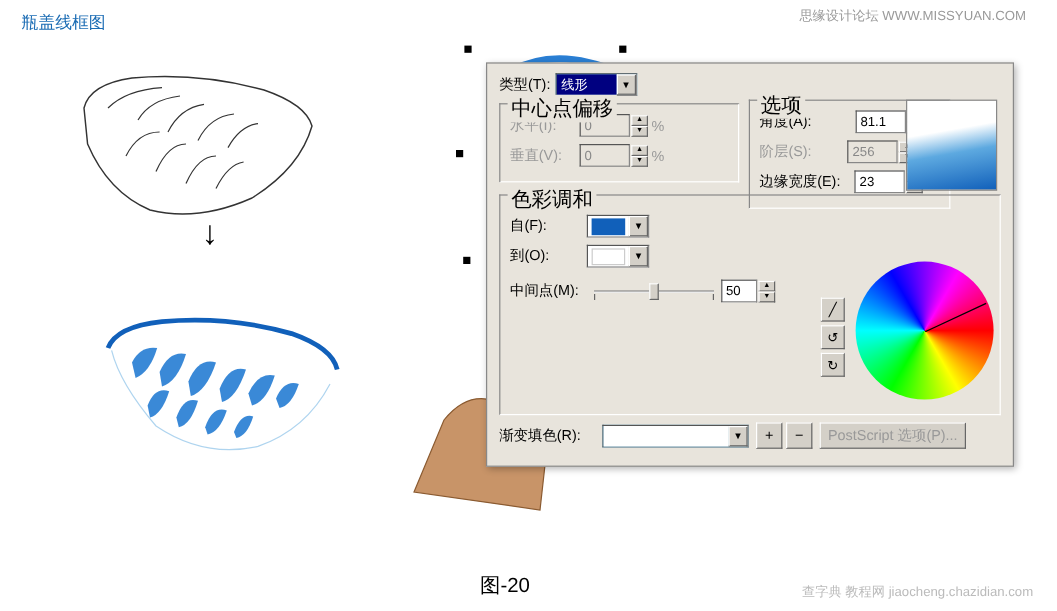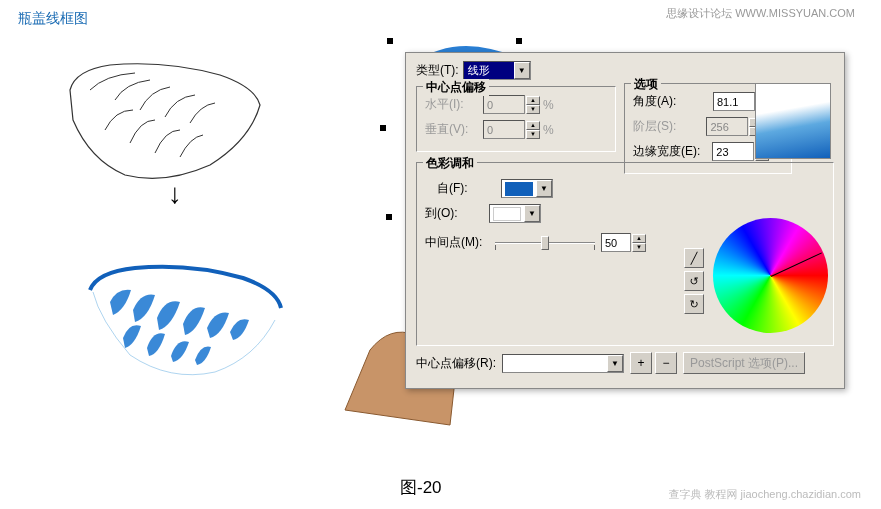--- a/index.html
+++ b/index.html
@@ -28,21 +28,21 @@
 .dlg-body { padding: 8px 10px; }
 .row { display: flex; align-items: center; margin-bottom: 6px; }
 .label { margin-right: 4px; }
 
 .dropdown { display: inline-flex; align-items: center; background: #7dd3fc; border: 1px solid #888; border-top-color: #555; border-left-color: #555; height: 19px; }
 .dropdown-val { padding: 0 4px; min-width: 50px; background: #000080; color: #fff; font-size: 11px; height: 100%; display: flex; align-items: center; }
 .dd-plain .dropdown-val { background: #fff; color: #000; }
 .dd-btn { width: 16px; height: 17px; background: #d4d0c8; border: 1px solid #fff; border-right-color: #666; border-bottom-color: #666; font-size: 8px; display: flex; align-items: center; justify-content: center; cursor: pointer; }
 
 .fieldset { border: 1px solid #fff; border-top-color: #888; border-left-color: #888; padding: 8px 8px 6px; position: relative; margin-bottom: 6px; }
-.fieldset-title { position: absolute; top: -8px; left: 6px; background: #e8e4dc; padding: 0 3px; font-size: 12px; font-weight: bold; }
+.fieldset-title { position: absolute; top: -8px; left: 6px; background: #e8e4dc; padding: 0 3px; font-size: 17px; }
 
 .num-input { display: inline-flex; align-items: center; }
 .num-field { width: 42px; height: 19px; background: #fff; border: 1px solid #888; border-top-color: #555; border-left-color: #555; padding: 0 3px; font-size: 11px; display: flex; align-items: center; }
 .num-field.disabled { background: #e8e4dc; color: #888; }
 .spinner { display: flex; flex-direction: column; margin-left: 1px; }
 .spin-btn { width: 14px; height: 9px; background: #d4d0c8; border: 1px solid #fff; border-right-color: #666; border-bottom-color: #666; font-size: 6px; display: flex; align-items: center; justify-content: center; cursor: pointer; line-height: 1; }
 .unit { margin-left: 3px; }
 
 .preview-box { position: absolute; top: 30px; right: 13px; width: 76px; height: 76px; border: 1px solid #888; background: linear-gradient(170deg, #fff 0%, #fff 35%, #5da9e0 58%, #1160ba 100%); }
 
@@ -195,21 +195,21 @@
             </div>
         </div>
         <span class="unit">%</span>
       </div>
     </div>
 
     <div class="preview-box"></div>
 
     <div class="fieldset" style="margin-top:10px;height:184px;">
       <div class="fieldset-title">色彩调和</div>
-      <div class="row" style="margin-top:8px;margin-left:12px;">
+      <div class="row" style="margin-top:8px;">
         <span class="label" style="width:60px">自(F):</span>
         <div class="color-swatch-dd">
           <div class="swatch sw-blue"></div>
           <div class="dd-btn">▼</div>
         </div>
       </div>
       <div class="row">
         <span class="label" style="width:60px">到(O):</span>
         <div class="color-swatch-dd">
           <div class="swatch sw-white"></div>
@@ -237,21 +237,21 @@
 
     <div class="tool-col">
       <div class="tool-btn">╱</div>
       <div class="tool-btn">↺</div>
       <div class="tool-btn">↻</div>
     </div>
 
     <div class="color-wheel"></div>
 
     <div class="row" style="margin-top:6px;">
-      <span class="label" style="width:82px">中心点偏移(R):</span>
+      <span class="label" style="width:82px">渐变填色(R):</span>
       <div class="dropdown dd-plain">
         <span class="dropdown-val" style="min-width:104px"></span>
         <div class="dd-btn">▼</div>
       </div>
       <div class="btn sq" style="margin-left:6px">+</div>
       <div class="btn sq" style="margin-left:3px">−</div>
       <div class="btn disabled-text" style="margin-left:6px;padding:0 6px;">PostScript 选项(P)...</div>
     </div>
 
   </div>

